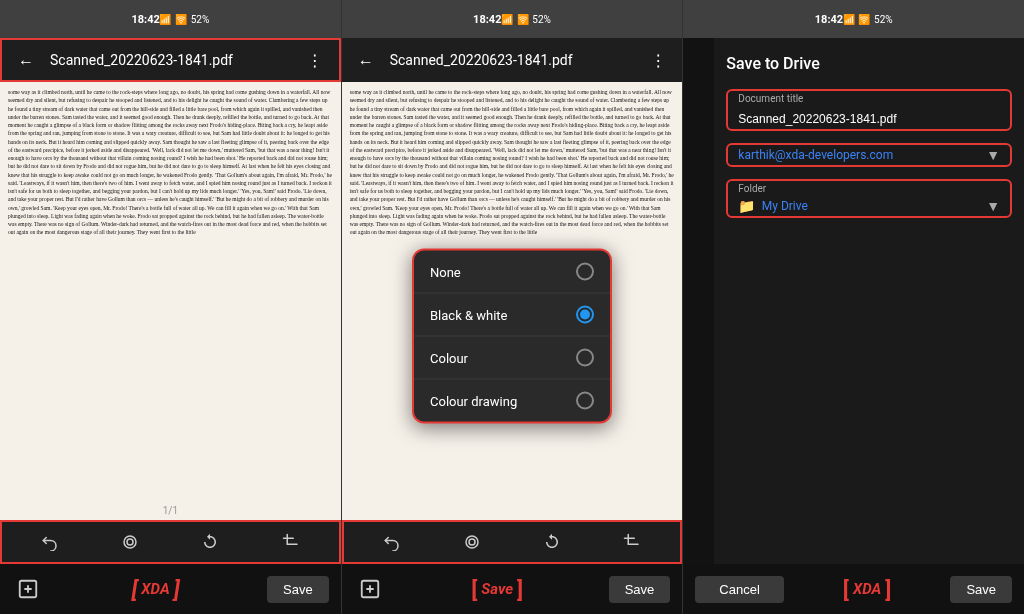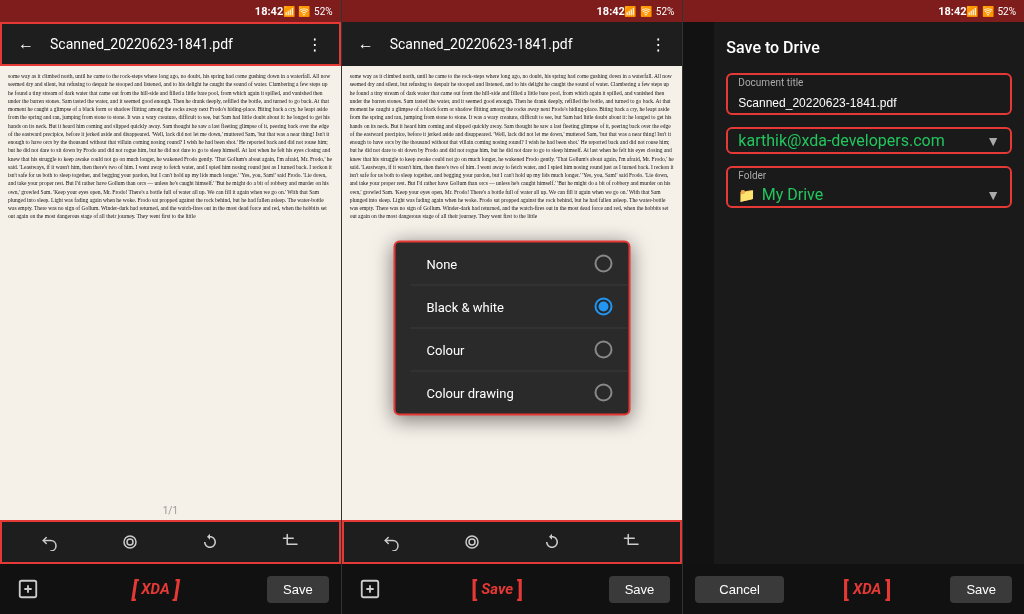--- a/index.html
+++ b/index.html
@@ -15,25 +15,25 @@
     .phone-panel {
       flex: 1;
       display: flex;
       flex-direction: column;
       background: #121212;
       border-right: 1px solid #333;
       position: relative;
     }
 
     .status-bar {
-      height: 22px;
-      background: #7f1d1d;
-      display: flex;
-      align-items: center;
-      justify-content: flex-end;
+      height: 38px;
+      background: #404040;
+      display: flex;
+      align-items: center;
+      justify-content: center;
       padding: 0 8px;
       font-size: 10px;
       color: #fff;
       flex-shrink: 0;
     }
 
     .status-left { font-weight: bold; font-size: 11px; }
     .status-right { display: flex; align-items: center; gap: 3px; font-size: 10px; }
 
     .top-bar {
@@ -167,27 +167,26 @@
       cursor: pointer;
     }
 
     
     .dropdown-overlay {
       position: absolute;
       top: 50%;
       left: 50%;
       transform: translate(-50%, -30%);
       background: #2a2a2a;
-      border-radius: 6px;
-      width: 237px;
+      border-radius: 12px;
+      width: 200px;
       box-shadow: 0 4px 20px rgba(0,0,0,0.5);
       z-index: 10;
       overflow: hidden;
       border: 1px solid #e53935;
-      padding-left: 15px;
     }
 
     .dropdown-item {
       display: flex;
       align-items: center;
       justify-content: space-between;
       padding: 12px 16px;
       color: #fff;
       font-size: 13px;
       cursor: pointer;
@@ -249,22 +248,22 @@
       position: relative;
     }
 
     .field-label {
       font-size: 10px;
       color: #aaa;
       margin-bottom: 4px;
     }
 
     .field-value {
-      color: #22c55e;
-      font-size: 16px;
+      color: #3b82f6;
+      font-size: 12px;
     }
 
     .field-input {
       background: transparent;
       border: none;
       color: #fff;
       font-size: 12px;
       width: 100%;
       outline: none;
     }

